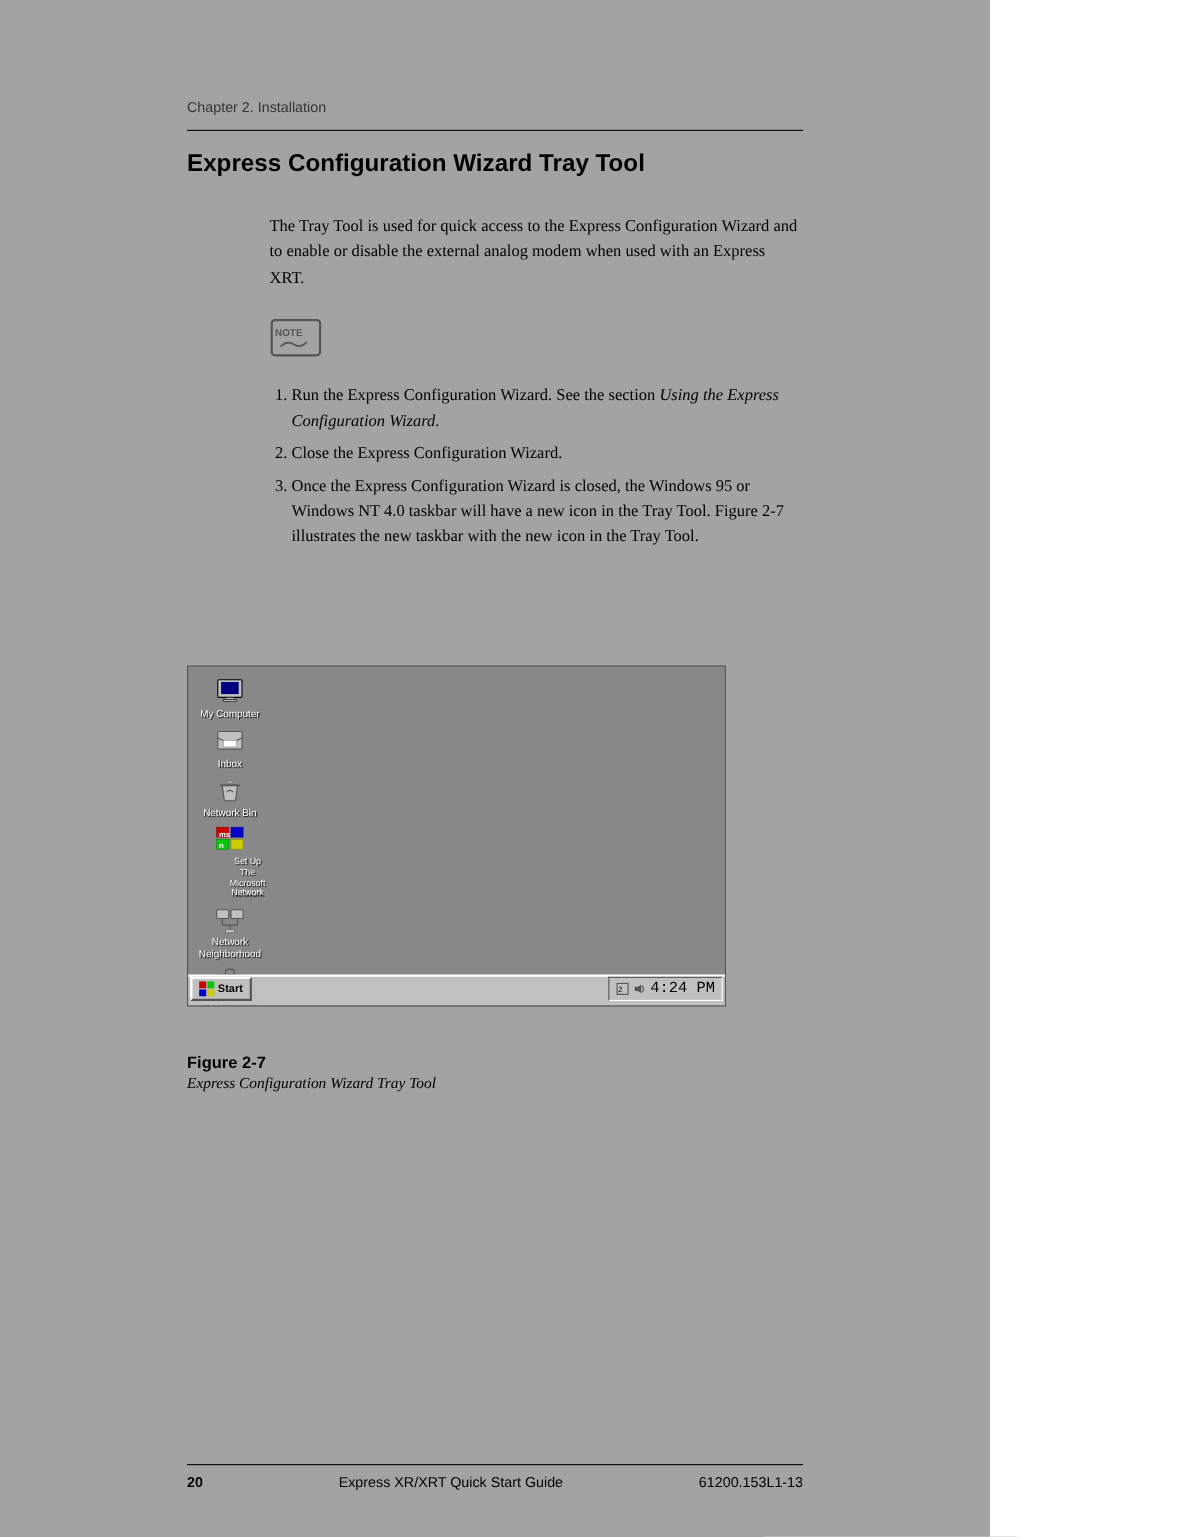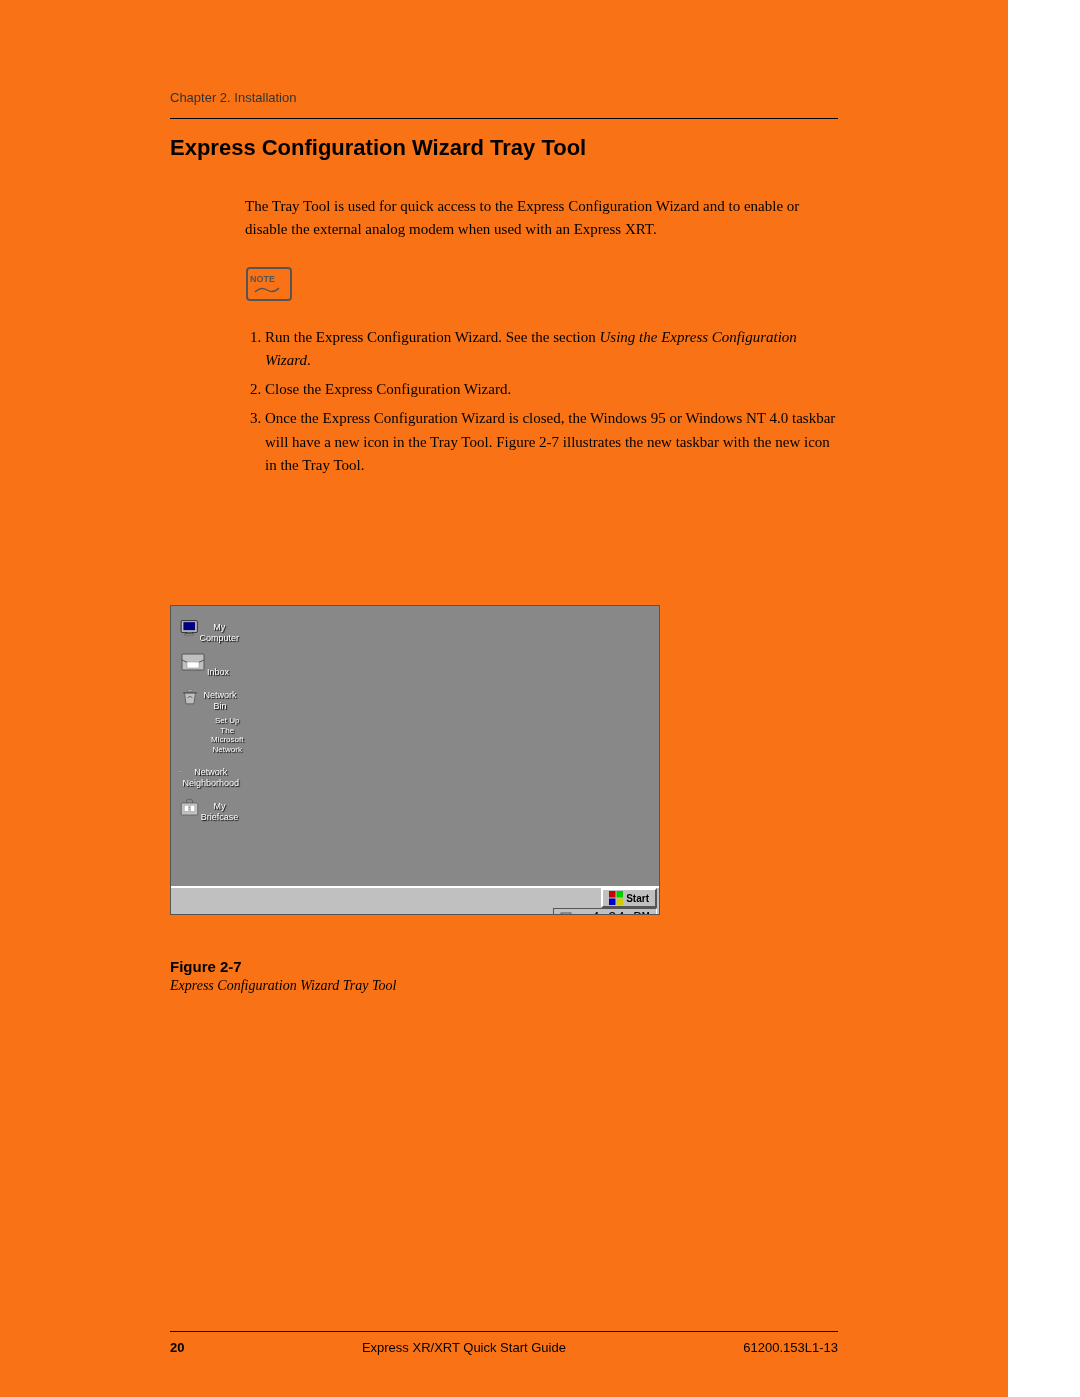--- a/index.html
+++ b/index.html
@@ -6,23 +6,23 @@
 
     body {
       background: #ffffff;
       font-family: "Times New Roman", Times, serif;
       width: 1080px;
       min-height: 1397px;
       position: relative;
     }
 
     .page {
-      width: 1008px;
+      width: 900px;
       min-height: 1397px;
-      background: #f97316;
+      background: #a3a3a3;
       padding: 4px;
       position: relative;
     }
 
     
     .top-rule {
       position: absolute;
       top: 118px;
       left: 170px;
       right: 170px;
@@ -128,22 +128,22 @@
       position: absolute;
       top: 8px;
       left: 8px;
       display: flex;
       flex-direction: column;
       gap: 4px;
     }
 
     .desktop-icon {
       display: flex;
-      flex-direction: row;
-      align-items: flex-end;
+      flex-direction: column;
+      align-items: center;
       width: 60px;
       cursor: default;
     }
 
     .desktop-icon .icon-img {
       width: 28px;
       height: 28px;
       margin-bottom: 2px;
     }
 
@@ -159,23 +159,22 @@
     
     .taskbar {
       position: absolute;
       bottom: 0;
       left: 0;
       right: 0;
       height: 28px;
       background: #c0c0c0;
       border-top: 2px solid #fff;
       display: flex;
-      align-items: flex-end;
+      align-items: flex-start;
       padding: 0 2px;
-      flex-direction: column;
     }
 
     .start-button {
       display: flex;
       align-items: center;
       gap: 3px;
       background: #c0c0c0;
       border: 2px solid;
       border-color: #fff #555 #555 #fff;
       padding: 1px 6px;

